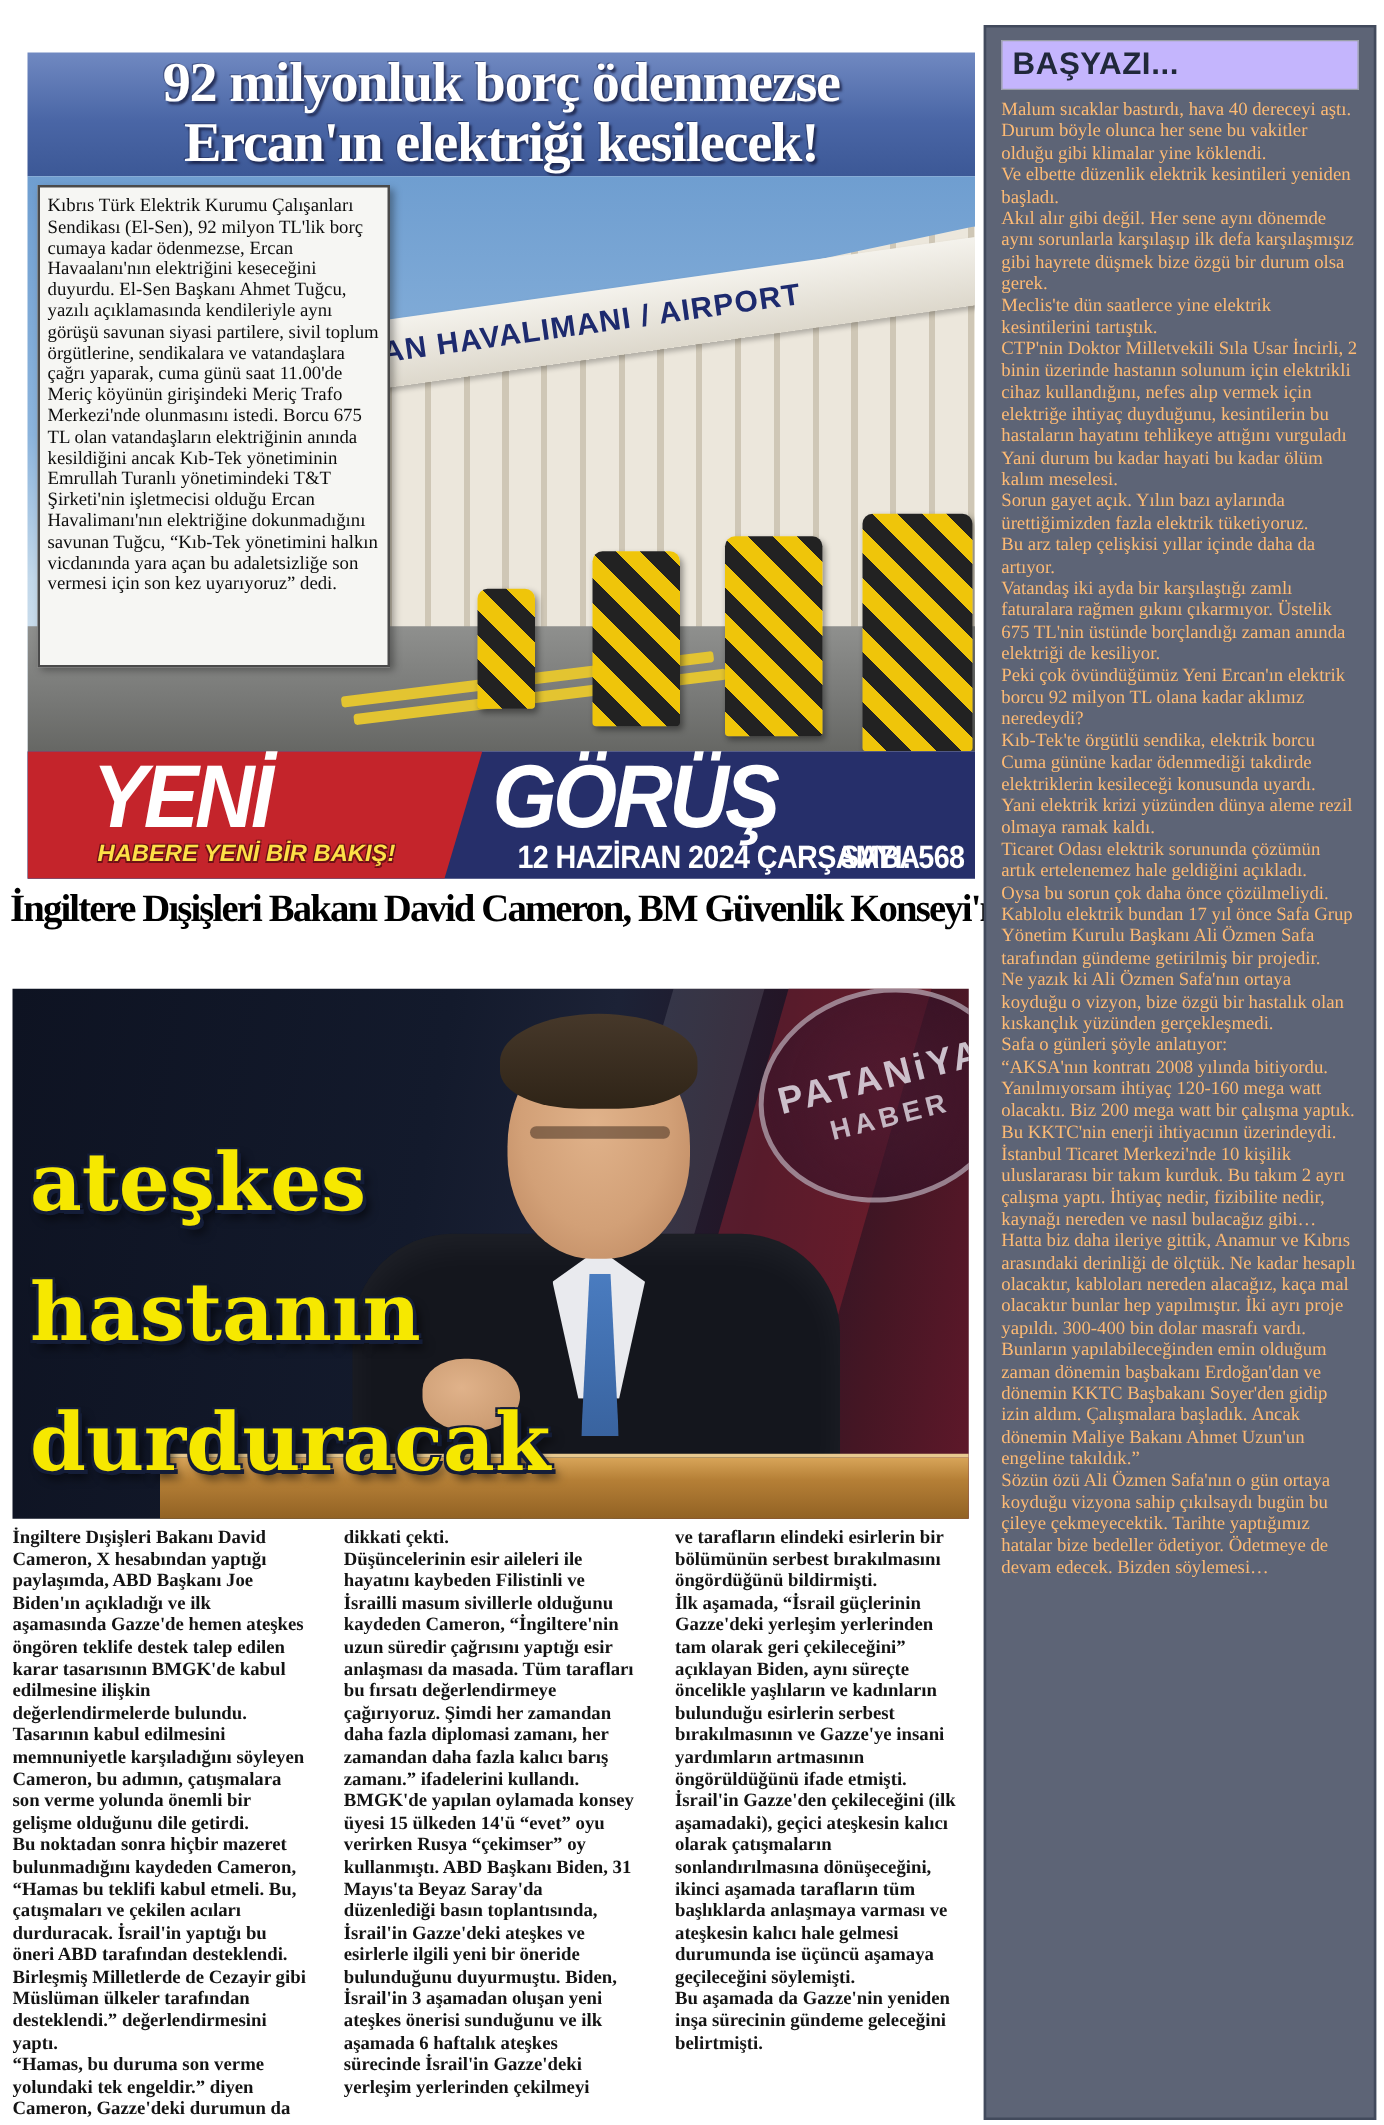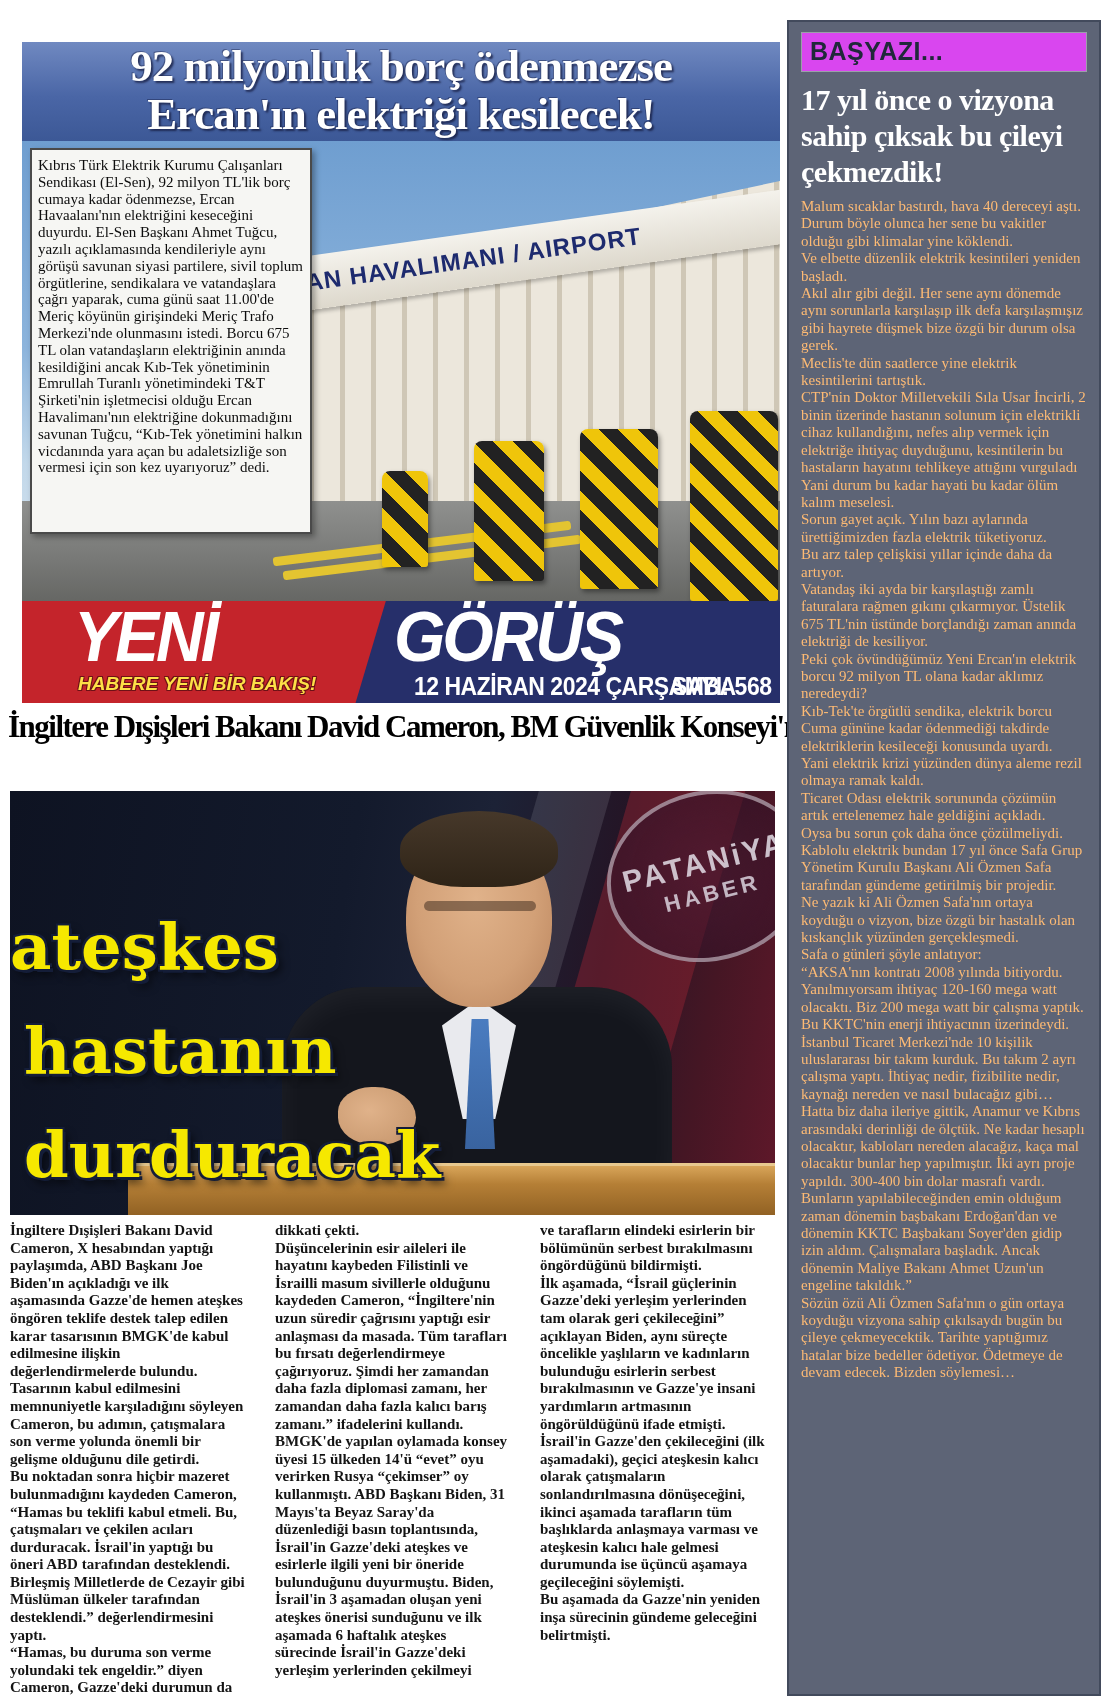--- a/index.html
+++ b/index.html
@@ -150,21 +150,21 @@
     left:118px;top:372px;width:647px;height:52px;
     background:linear-gradient(180deg,#d8a559 0%,#b57f36 35%,#8e5f22 100%);
     border-top:3px solid #e8c98f;
   }
   .hl{
     font-family:"DejaVu Serif","Liberation Serif",serif;font-weight:bold;
     font-size:64px;line-height:64px;letter-spacing:0px;white-space:nowrap;
     text-shadow:3px 3px 0 #141d38,-2px -2px 0 #141d38,2px -2px 0 #141d38,-2px 2px 0 #141d38,5px 6px 8px rgba(0,0,0,.6);
   }
   .hl1{left:14px;top:10px;color:#ffffff;}
-  .hl2{left:0;top:124px;color:#f6e800;}
+  .hl2{left:14px;top:124px;color:#f6e800;}
   .hl3{left:14px;top:228px;color:#f6e800;}
   .hl4{left:14px;top:332px;color:#f6e800;}
   .watermark{
     left:596px;top:0px;width:196px;height:162px;border-radius:50%;
     background:radial-gradient(circle,rgba(70,25,50,.62) 0%,rgba(50,18,40,.55) 70%,rgba(40,15,35,.3) 100%);
     border:4px solid rgba(225,218,228,.55);
     display:flex;flex-direction:column;align-items:center;justify-content:center;
     transform:rotate(-14deg);
   }
   .wm1{color:rgba(228,222,232,.85);font-weight:bold;font-size:30px;letter-spacing:3px;}
@@ -179,21 +179,21 @@
     font-size:15px;line-height:17.6px;color:#141414;white-space:pre-line;
     text-align:left;
   }
 
   
   .sidebar{
     left:787px;top:20px;width:314px;height:1676px;box-sizing:border-box;
     background:#5d6476;border:2px solid #424a5c;padding:10px 12px;overflow:hidden;
   }
   .sb-header{
-    background:#d946ef;border:1px solid #9aa0a8;color:#20283a;
+    background:#c4b5fd;border:1px solid #9aa0a8;color:#20283a;
     font-weight:bold;font-size:25px;letter-spacing:.5px;
     padding:4px 8px 5px 8px;
   }
   .sb-title{
     margin-top:10px;color:#ffffff;
     font-family:"Liberation Serif","DejaVu Serif",serif;font-weight:bold;
     font-size:30px;line-height:36px;letter-spacing:-0.5px;
   }
   .sb-body{
     margin-top:8px;color:#fdba74;
@@ -265,21 +265,20 @@
 Düşüncelerinin esir aileleri ile hayatını kaybeden Filistinli ve İsrailli masum sivillerle olduğunu kaydeden Cameron, “İngiltere'nin uzun süredir çağrısını yaptığı esir anlaşması da masada. Tüm tarafları bu fırsatı değerlendirmeye çağırıyoruz. Şimdi her zamandan daha fazla diplomasi zamanı, her zamandan daha fazla kalıcı barış zamanı.” ifadelerini kullandı.
 BMGK'de yapılan oylamada konsey üyesi 15 ülkeden 14'ü “evet” oyu verirken Rusya “çekimser” oy kullanmıştı. ABD Başkanı Biden, 31 Mayıs'ta Beyaz Saray'da düzenlediği basın toplantısında, İsrail'in Gazze'deki ateşkes ve esirlerle ilgili yeni bir öneride bulunduğunu duyurmuştu. Biden, İsrail'in 3 aşamadan oluşan yeni ateşkes önerisi sunduğunu ve ilk aşamada 6 haftalık ateşkes sürecinde İsrail'in Gazze'deki yerleşim yerlerinden çekilmeyi</div>
   <div class="col">ve tarafların elindeki esirlerin bir bölümünün serbest bırakılmasını öngördüğünü bildirmişti.
 İlk aşamada, “İsrail güçlerinin Gazze'deki yerleşim yerlerinden tam olarak geri çekileceğini” açıklayan Biden, aynı süreçte öncelikle yaşlıların ve kadınların bulunduğu esirlerin serbest bırakılmasının ve Gazze'ye insani yardımların artmasının öngörüldüğünü ifade etmişti.
 İsrail'in Gazze'den çekileceğini (ilk aşamadaki), geçici ateşkesin kalıcı olarak çatışmaların sonlandırılmasına dönüşeceğini, ikinci aşamada tarafların tüm başlıklarda anlaşmaya varması ve ateşkesin kalıcı hale gelmesi durumunda ise üçüncü aşamaya geçileceğini söylemişti.
 Bu aşamada da Gazze'nin yeniden inşa sürecinin gündeme geleceğini belirtmişti.</div>
 </div>
 
 <div class="abs sidebar">
   <div class="sb-header">BAŞYAZI...</div>
-  <div class="sb-title">17 yıl önce o vizyona sahip çıksak bu çileyi çekmezdik!</div>
   <div class="sb-body">Malum sıcaklar bastırdı, hava 40 dereceyi aştı. Durum böyle olunca her sene bu vakitler olduğu gibi klimalar yine köklendi.
 Ve elbette düzenlik elektrik kesintileri yeniden başladı.
 Akıl alır gibi değil. Her sene aynı dönemde aynı sorunlarla karşılaşıp ilk defa karşılaşmışız gibi hayrete düşmek bize özgü bir durum olsa gerek.
 Meclis'te dün saatlerce yine elektrik kesintilerini tartıştık.
 CTP'nin Doktor Milletvekili Sıla Usar İncirli, 2 binin üzerinde hastanın solunum için elektrikli cihaz kullandığını, nefes alıp vermek için elektriğe ihtiyaç duyduğunu, kesintilerin bu hastaların hayatını tehlikeye attığını vurguladı
 Yani durum bu kadar hayati bu kadar ölüm kalım meselesi.
 Sorun gayet açık. Yılın bazı aylarında ürettiğimizden fazla elektrik tüketiyoruz.
 Bu arz talep çelişkisi yıllar içinde daha da artıyor.
 Vatandaş iki ayda bir karşılaştığı zamlı faturalara rağmen gıkını çıkarmıyor. Üstelik 675 TL'nin üstünde borçlandığı zaman anında elektriği de kesiliyor.
 Peki çok övündüğümüz Yeni Ercan'ın elektrik borcu 92 milyon TL olana kadar aklımız neredeydi?

